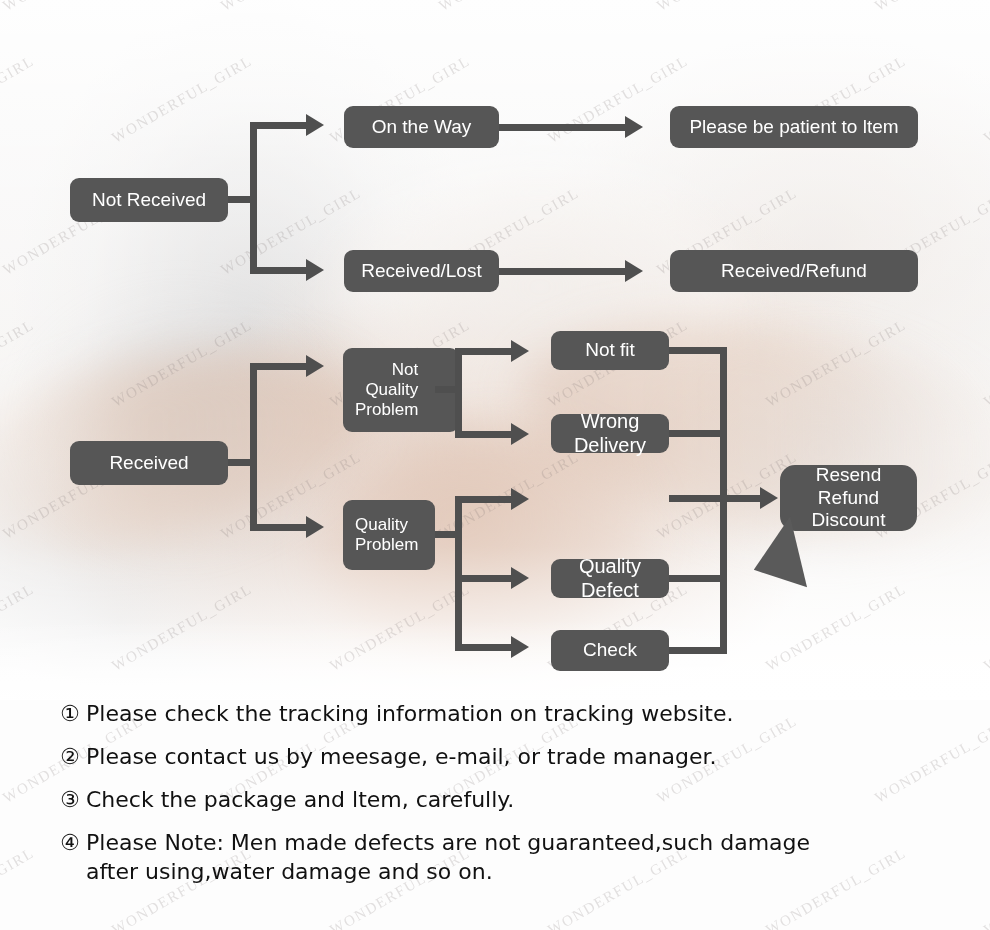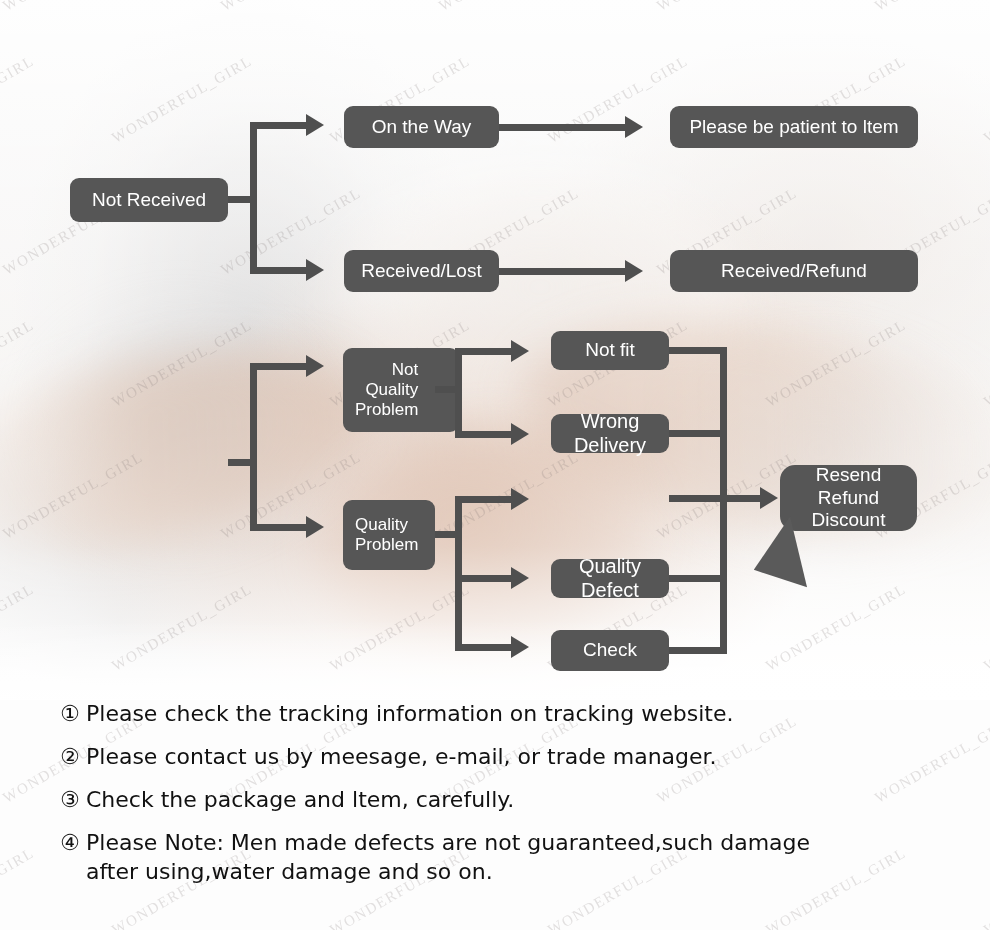--- a/index.html
+++ b/index.html
@@ -239,20 +239,21 @@
   <div class="node" style="left:344px;top:250px;width:155px;height:42px;">Received/Lost</div>
 
   <div class="line h" style="left:499px;top:124px;width:128px;"></div>
   <div class="arrowhead" style="left:625px;top:116px;"></div>
   <div class="line h" style="left:499px;top:268px;width:128px;"></div>
   <div class="arrowhead" style="left:625px;top:260px;"></div>
 
   <div class="node" style="left:670px;top:106px;width:248px;height:42px;">Please be patient to ltem</div>
   <div class="node" style="left:670px;top:250px;width:248px;height:42px;">Received/Refund</div>
 
+  <div class="node" style="left:70px;top:441px;width:158px;height:44px;">Received</div>
 
   <div class="line h" style="left:228px;top:459px;width:28px;"></div>
   <div class="line v" style="left:250px;top:363px;height:168px;"></div>
   <div class="line h" style="left:250px;top:363px;width:58px;"></div>
   <div class="arrowhead" style="left:306px;top:355px;"></div>
   <div class="line h" style="left:250px;top:524px;width:58px;"></div>
   <div class="arrowhead" style="left:306px;top:516px;"></div>
 
   <div class="node left-txt sm" style="left:343px;top:348px;width:116px;height:84px;text-align:right;">Not
 Quality

